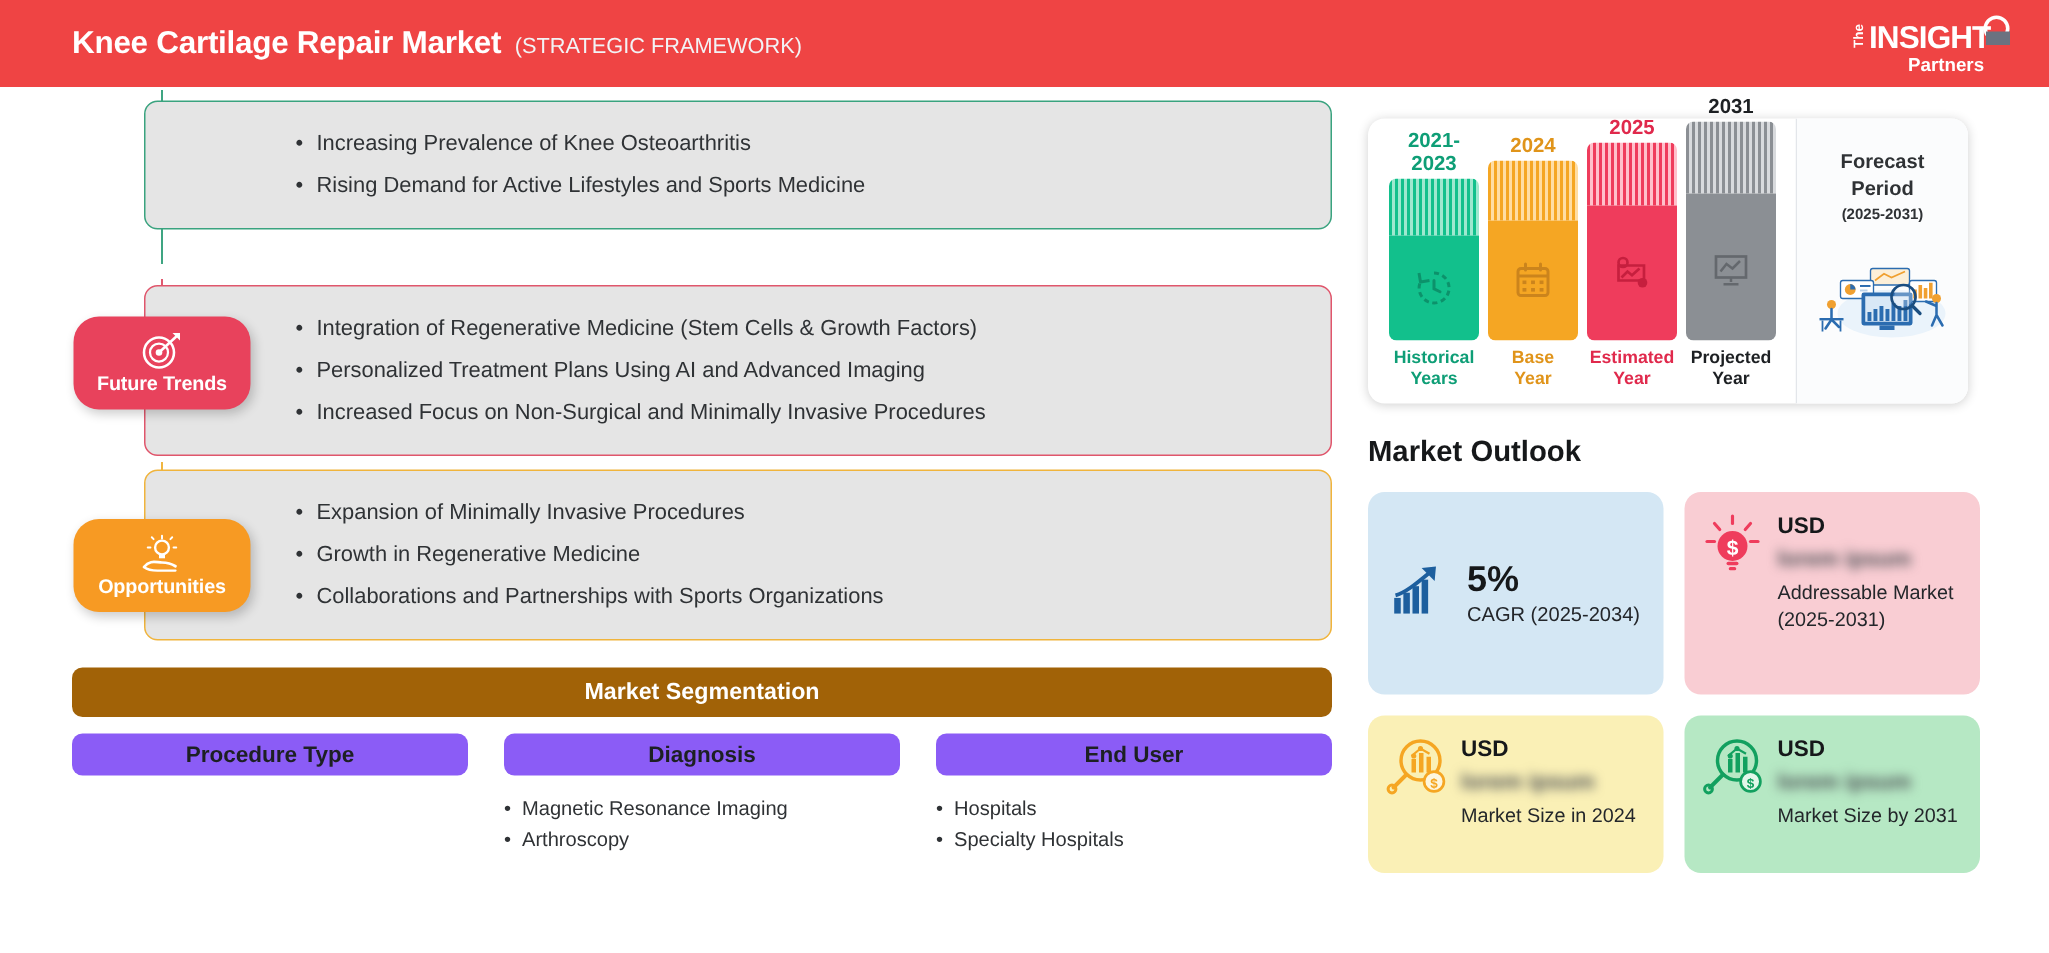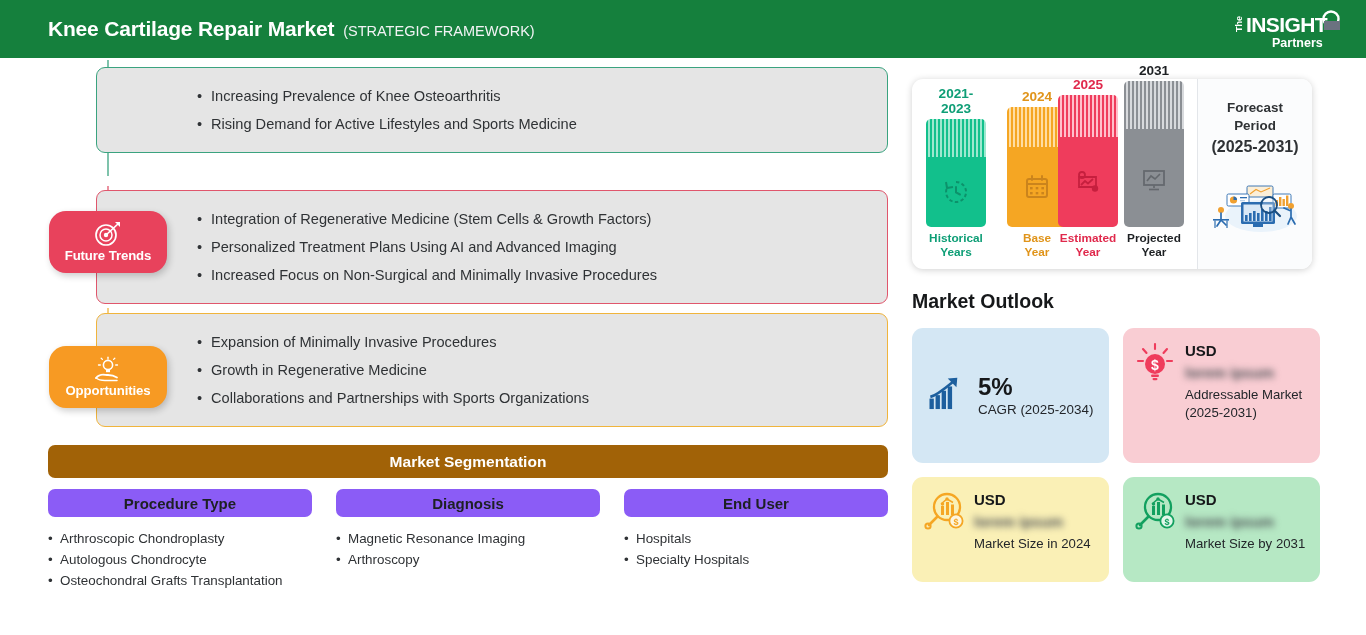--- a/index.html
+++ b/index.html
@@ -8,21 +8,21 @@
     width: 1366px; height: 635px;
     background: #ffffff;
     font-family: "Liberation Sans", sans-serif;
     overflow: hidden;
   }
   #page { position: relative; width: 1366px; height: 635px; background: #fff; }
 
   
   #header {
     position: absolute; left: 0; top: 0; width: 1366px; height: 58px;
-    background: #15803d;
+    background: #ef4444;
     display: flex; align-items: center;
   }
   #header-title-wrap { margin-left: 48px; display: flex; align-items: baseline; gap: 9px; }
   #header-title { color: #ffffff; font-size: 21px; font-weight: bold; letter-spacing: -0.2px; }
   #header-subtitle { color: #f2f3f5; font-size: 14.5px; font-weight: normal; letter-spacing: 0px; }
 
   #logo { position: absolute; right: 18px; top: 7px; width: 120px; height: 44px; }
 
   
   #left-col { position: absolute; left: 0; top: 58px; width: 900px; height: 577px; }
@@ -109,21 +109,21 @@
   .tl-solid { width: 100%; position: relative; display: flex; align-items: center; justify-content: center; }
   .tl-icon { width: 28px; height: 28px; opacity: 0.68; }
   .tl-caption { font-size: 11.8px; font-weight: bold; line-height: 13.5px; margin-top: 5px; }
 
   #forecast-box {
     width: 115px; height: 190px; border-left: 1px solid #e3e6ea;
     border-radius: 0 11px 11px 0; background: #fbfcfd;
     display: flex; flex-direction: column; align-items: center; padding-top: 20px;
   }
   .fc-line { font-size: 13.4px; font-weight: bold; color: #2f3235; line-height: 18px; }
-  .fc-sub  { font-size: 16px; font-weight: bold; color: #2f3235; margin-top: 3px; }
+  .fc-sub  { font-size: 10px; font-weight: bold; color: #2f3235; margin-top: 3px; }
   #fc-illus { margin-top: 16px; width: 100px; height: 62px; }
 
   
   #outlook-title {
     position: absolute; left: 12px; top: 232px;
     font-size: 19.5px; font-weight: bold; color: #16181a;
   }
   #outlook-grid {
     position: absolute; left: 12px; top: 270px; width: 408px;
     display: flex; flex-wrap: wrap; gap: 14px;
@@ -233,25 +233,20 @@
     <div id="seg-wrap">
       <div id="seg-header">
         <span id="seg-header-label">Market Segmentation</span>
       </div>
       <div id="seg-cols">
 
         <div class="seg-col">
           <div class="seg-title-box">
             <span class="seg-title">Procedure Type</span>
           </div>
-          <ul class="seg-items">
-            <li>Arthroscopic Chondroplasty</li>
-            <li>Autologous Chondrocyte</li>
-            <li>Osteochondral Grafts Transplantation</li>
-          </ul>
         </div>
 
         <div class="seg-col">
           <div class="seg-title-box">
             <span class="seg-title">Diagnosis</span>
           </div>
           <ul class="seg-items">
             <li>Magnetic Resonance Imaging</li>
             <li>Arthroscopy</li>
           </ul>
@@ -287,21 +282,21 @@
                 <path d="M14 9 L14 14.5 L18 16.5" stroke="#0a7d5c" stroke-width="2" fill="none" stroke-linecap="round"></path>
               </svg>
             </div>
           </div>
           <div class="tl-caption" style="color:#0e9e76;">
             <span>Historical</span><br>
             <span>Years</span>
           </div>
         </div>
 
-        <div class="tl-col" style="left:80px;margin-left:15px;">
+        <div class="tl-col" style="left:80px;">
           <div class="tl-year" style="color:#e0941a;">2024</div>
           <div class="tl-bar" style="height:120px;">
             <div class="tl-stripe" style="height:40px;background:repeating-linear-gradient(90deg,#f5a623 0 2px,#ffdda3 2px 4px);"></div>
             <div class="tl-solid" style="height:80px;background:#f5a623;">
               <svg class="tl-icon" viewBox="0 0 28 28">
                 <rect x="4" y="6" width="20" height="18" rx="2" fill="none" stroke="#b8741a" stroke-width="2"></rect>
                 <path d="M4 11 L24 11" stroke="#b8741a" stroke-width="2"></path>
                 <path d="M9 3 L9 7 M19 3 L19 7" stroke="#b8741a" stroke-width="2" stroke-linecap="round"></path>
                 <g fill="#b8741a">
                   <rect x="7" y="14" width="2.6" height="2.4"></rect>

